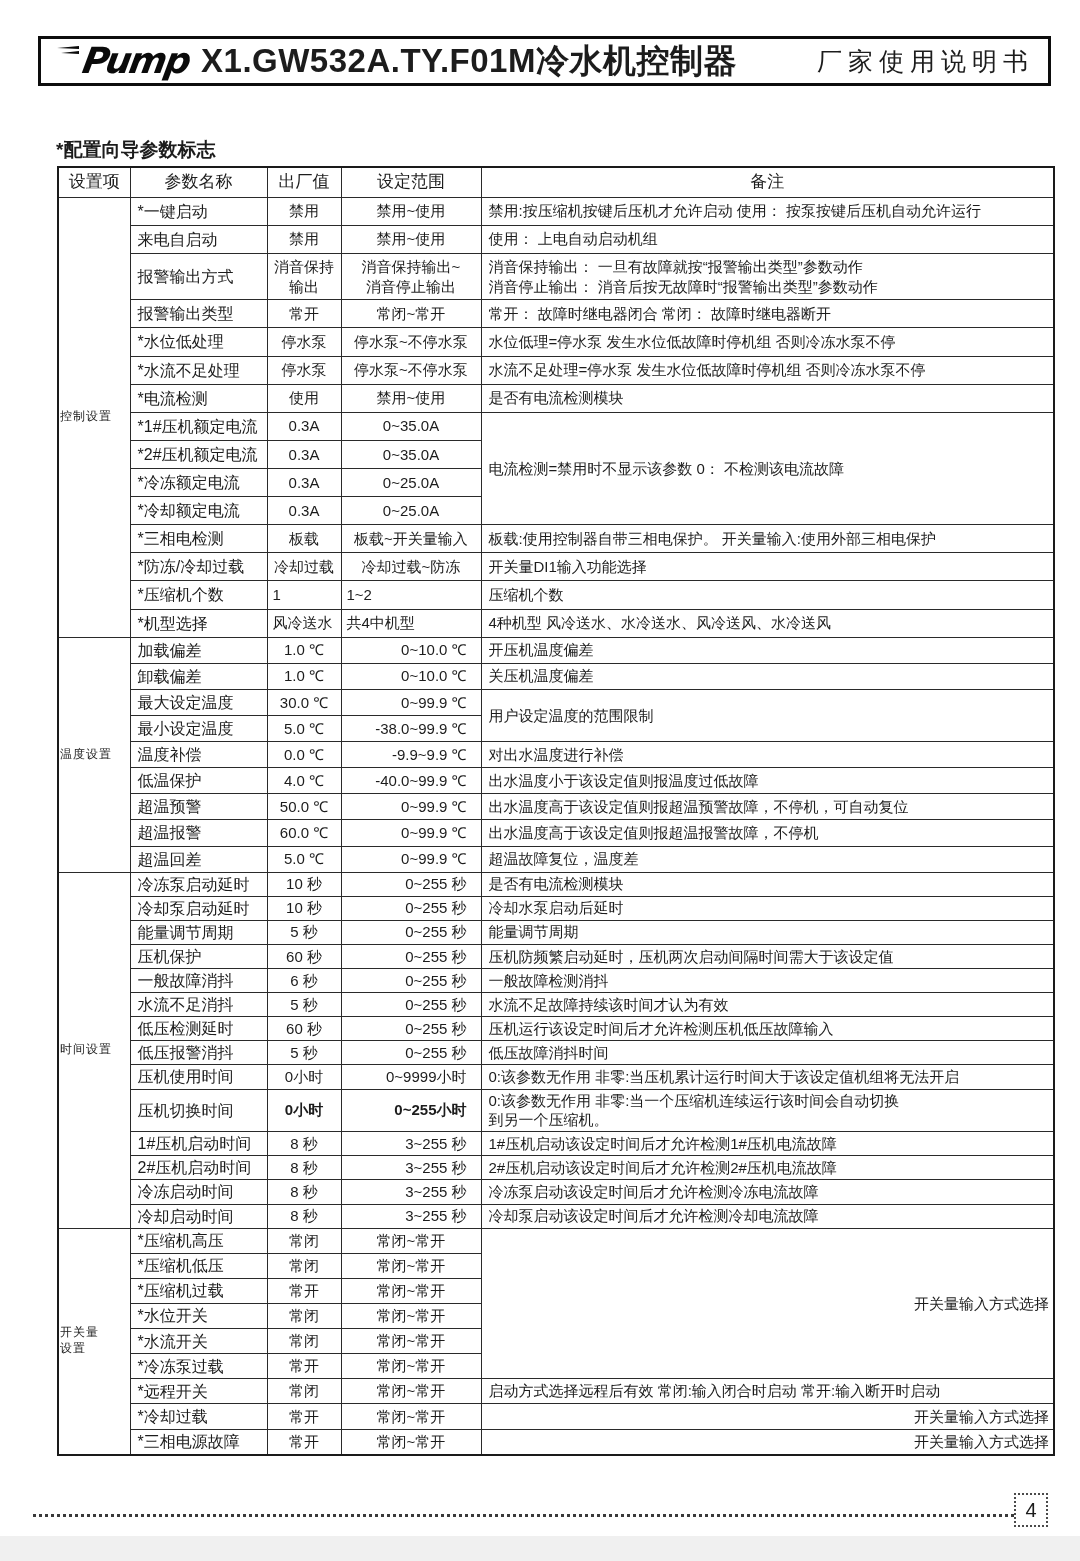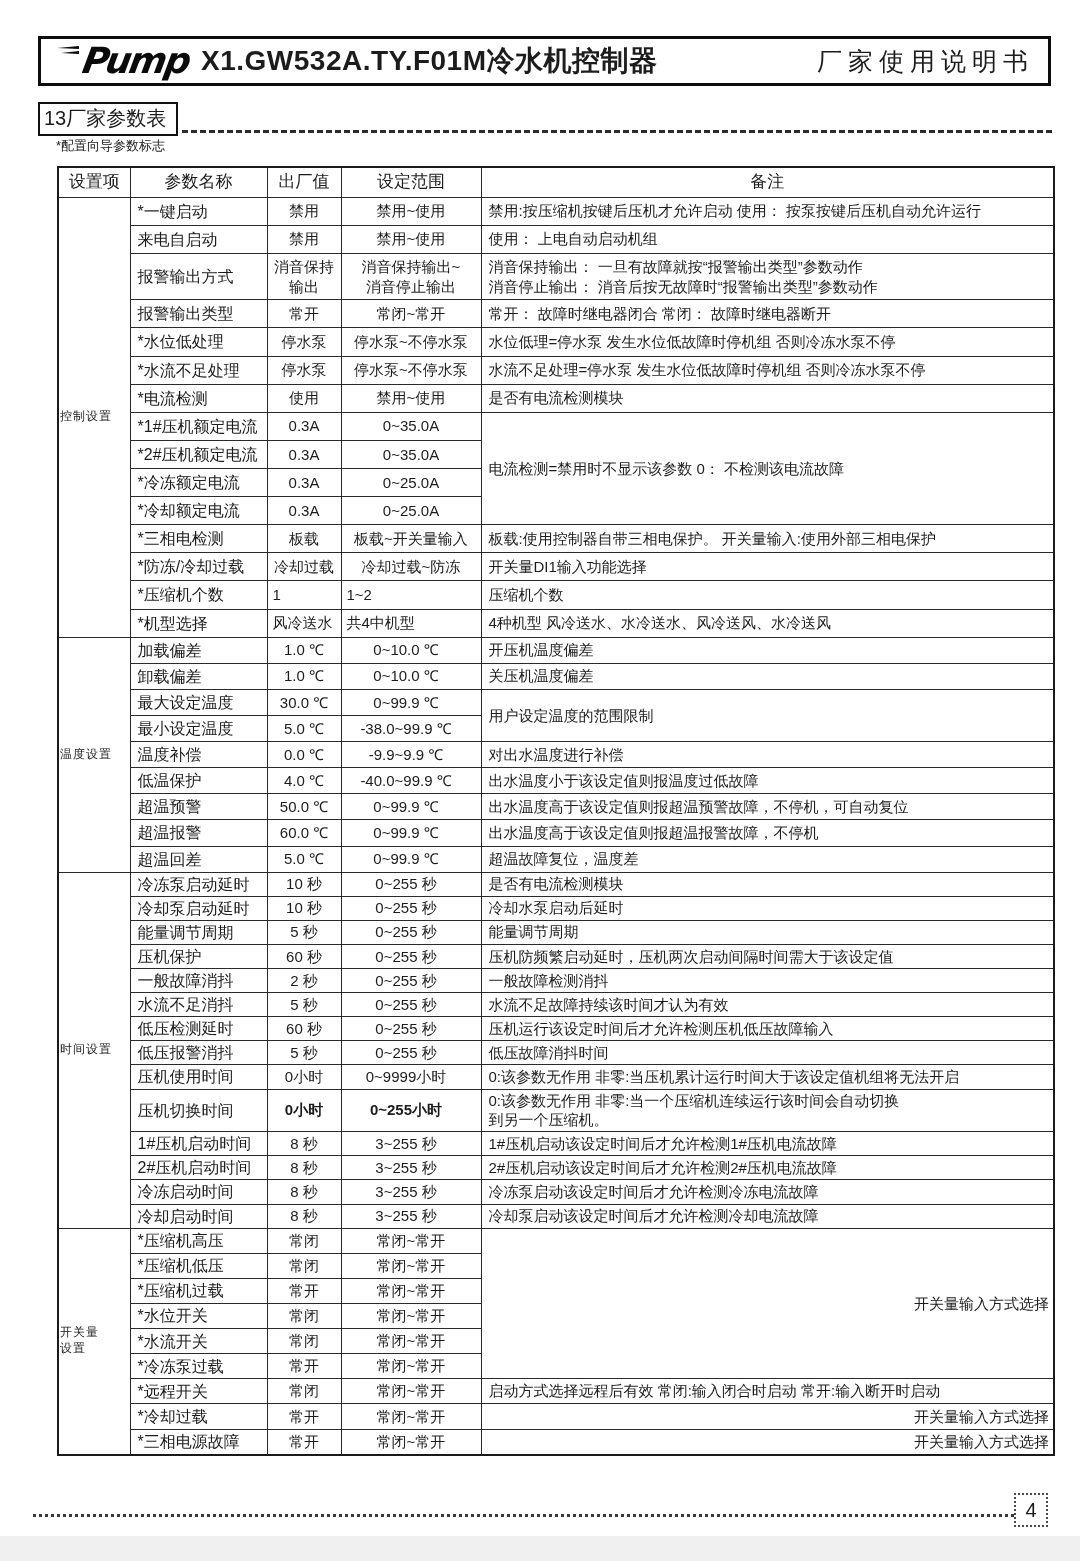--- a/index.html
+++ b/index.html
@@ -16,37 +16,37 @@
     border:3px solid #0d0d0d; display:flex; align-items:center;
     padding:0 14px; box-sizing:border-box; background:#fff;
   }
   .logo { display:flex; align-items:center; }
   .logo-text {
     font-family:"DejaVu Sans", sans-serif;
     font-weight:900; font-style:italic; font-size:36px; line-height:1;
     letter-spacing:-2px; transform:skewX(-10deg); color:#0a0a0a;
   }
   .speedlines { margin-right:2px; margin-top:-14px; }
-  .doc-title { margin-left:12px; font-size:28px; font-weight:bold; letter-spacing:0.5px; white-space:nowrap; }
+  .doc-title { margin-left:12px; font-size:33px; font-weight:bold; letter-spacing:0.5px; white-space:nowrap; }
   .doc-type {
     margin-left:auto; font-size:25px; font-weight:400; letter-spacing:6px;
     font-family:"Liberation Serif", serif; white-space:nowrap;
   }
 
   
   .section-row {
     position:absolute; left:38px; top:102px; width:1014px;
     display:flex; align-items:flex-end;
   }
   .section-heading {
     border:2px solid #111; padding:1px 10px 2px 4px;
     font-size:20px; background:#fff; white-space:nowrap;
   }
   .dash-line { flex:1; border-bottom:3px dashed #2c2c2c; margin:0 0 3px 4px; }
-  .flag-note { position:absolute; left:56px; top:137px; font-size:13px; font-weight:400; }
+  .flag-note { position:absolute; left:56px; top:137px; font-size:19px; font-weight:700; }
 
   
   table.param-table {
     position:absolute; left:57px; top:166px; width:996px;
     border-collapse:collapse; table-layout:fixed; background:#fff;
   }
   .param-table col.c-group  { width:72px; }
   .param-table col.c-name   { width:137px; }
   .param-table col.c-value  { width:74px; }
   .param-table col.c-range  { width:140px; }
@@ -66,21 +66,21 @@
   td.range-cell  { text-align:center; padding:1px 4px; white-space:pre-line;margin-left:11px; }
   td.remark-cell { text-align:left; padding:1px 4px 1px 7px; white-space:pre-line; }
   td.remark-center { text-align:right; padding-left:0; }
   td.left { text-align:left; padding-left:5px; }
 
   
   tr.g0 td { padding-top:3px; padding-bottom:3px; }
   tr.g1 td { padding-top:2px; padding-bottom:2px; }
   tr.g2 td { padding-top:1px; padding-bottom:1px; }
   tr.g3 td { padding-top:1.5px; padding-bottom:1.5px; }
-  tr.g1 td.range-cell, tr.g2 td.range-cell { padding-right:14px; }
+  tr.g1 td.range-cell, tr.g2 td.range-cell { text-align:right; padding-right:14px; }
   tr.bold-row td.default-cell, tr.bold-row td.range-cell { font-weight:bold; }
 
   
   .footer {
     position:absolute; left:33px; top:1493px; width:1015px;
     display:flex; align-items:flex-end;
   }
   .footer-dots { flex:1; border-bottom:3px dotted #3a3a3a; margin-bottom:10px; }
   .page-number {
     border:2px dotted #4a4a4a; min-width:26px; text-align:center;
@@ -98,24 +98,20 @@
       <svg class="speedlines" width="26" height="16" viewBox="0 0 26 16">
         <polygon points="2,2 24,0 24,3" fill="#0a0a0a"></polygon>
         <polygon points="6,7 24,5 24,8" fill="#0a0a0a"></polygon>
       </svg>
       <span class="logo-text">Pump</span>
     </span>
     <span class="doc-title">X1.GW532A.TY.F01M冷水机控制器</span>
     <span class="doc-type">厂家使用说明书</span>
   </div>
 
-  <div class="section-row">
-    <span class="section-heading">13厂家参数表</span>
-    <span class="dash-line"></span>
-  </div>
   <div class="flag-note">*配置向导参数标志</div>
 
   <table class="param-table">
     <colgroup>
       <col class="c-group">
         <col class="c-name">
         <col class="c-value">
         <col class="c-range">
         <col class="c-remark">
     </colgroup>
@@ -293,21 +289,21 @@
           <td class="remark-cell">能量调节周期</td>
         </tr>
         <tr class="g2">
           <td class="name-cell">压机保护</td>
           <td class="default-cell">60 秒</td>
           <td class="range-cell">0~255 秒</td>
           <td class="remark-cell">压机防频繁启动延时，压机两次启动间隔时间需大于该设定值</td>
         </tr>
         <tr class="g2">
           <td class="name-cell">一般故障消抖</td>
-          <td class="default-cell">2 秒</td>
+          <td class="default-cell">6 秒</td>
           <td class="range-cell">0~255 秒</td>
           <td class="remark-cell">一般故障检测消抖</td>
         </tr>
         <tr class="g2">
           <td class="name-cell">水流不足消抖</td>
           <td class="default-cell">5 秒</td>
           <td class="range-cell">0~255 秒</td>
           <td class="remark-cell">水流不足故障持续该时间才认为有效</td>
         </tr>
         <tr class="g2">

